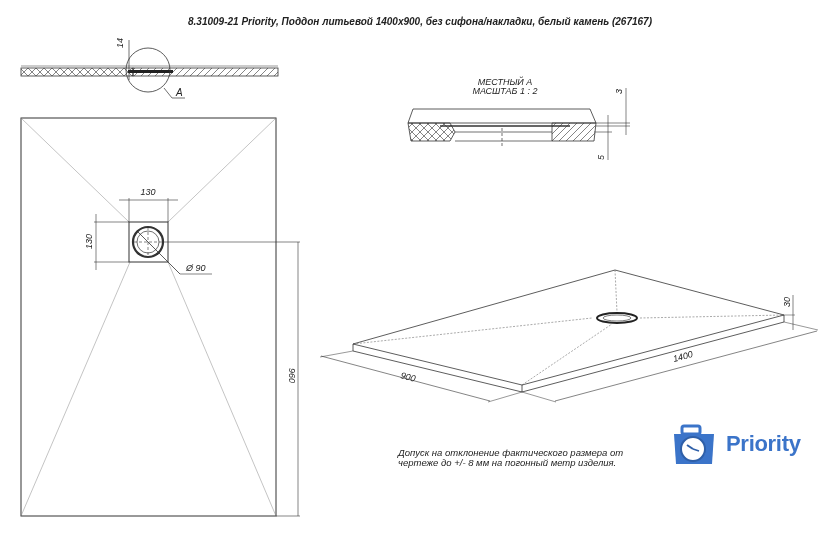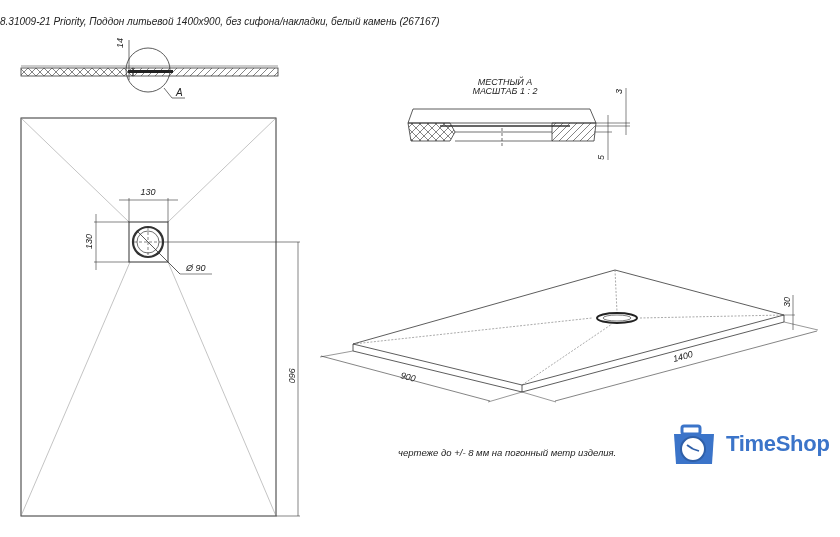--- a/index.html
+++ b/index.html
@@ -1,19 +1,19 @@
 <!DOCTYPE html>
 <html><head>
 <meta charset="utf-8">
 <style>
   html, body { margin: 0; padding: 0; background: #ffffff; }
   body { width: 840px; height: 537px; position: relative; overflow: hidden;
          font-family: "Liberation Sans", sans-serif; }
-  .title { position: absolute; left: 0; top: 16px; width: 840px; text-align: left;
-           font-size: 10px; font-style: italic; color: #222; }
+  .title { position: absolute; left: 0; top: 16px; width: 840px; text-align: center;
+           font-size: 10px; font-style: italic; color: #222; font-weight: bold; }
   svg.drawing { position: absolute; left: 0; top: 0; }
   svg text { font-family: "Liberation Sans", sans-serif; font-style: italic; fill: #222; }
   .note { position: absolute; left: 398px; top: 448px; width: 270px;
           font-size: 9.5px; font-style: italic; color: #222; line-height: 10px; }
   .logo { position: absolute; left: 668px; top: 424px; width: 165px; height: 44px; }
   .logo-text { position: absolute; left: 58px; top: 7px; font-size: 22px; font-weight: bold;
                color: #3b74c9; letter-spacing: -0.3px; }
 </style>
 </head>
 <body>
@@ -112,26 +112,27 @@
     <line x1="784" y1="322" x2="818" y2="330" stroke="#333" stroke-width="0.5"></line>
     <line x1="555" y1="401" x2="817" y2="331" stroke="#333" stroke-width="0.6"></line>
     <text x="674" y="362" font-size="9" transform="rotate(-15 674 362)">1400</text>
     <line x1="784" y1="315" x2="795" y2="315" stroke="#333" stroke-width="0.5"></line>
     <line x1="793" y1="295" x2="793" y2="330" stroke="#333" stroke-width="0.6"></line>
     <text x="790" y="307" font-size="9" transform="rotate(-90 790 307)">30</text>
   </g>
 </svg>
 
 <div class="note">
+  <div>Допуск на отклонение фактического размера от</div>
   <div>чертеже до +/- 8 мм на погонный метр изделия.</div>
 </div>
 
 <div class="logo">
   <svg width="56" height="44" viewBox="0 0 56 44" style="position:absolute;left:0;top:0;">
     <rect x="14" y="2" width="18" height="8" rx="2" fill="none" stroke="#3b74c9" stroke-width="3"></rect>
     <path d="M6,10 L46,10 L44,40 L8,40 Z" fill="#3b74c9"></path>
     <circle cx="25" cy="25" r="12" fill="#ffffff" stroke="#2e5fa8" stroke-width="2"></circle>
     <line x1="25" y1="25" x2="19" y2="21" stroke="#2e5fa8" stroke-width="2"></line>
     <line x1="25" y1="25" x2="31" y2="27" stroke="#2e5fa8" stroke-width="1.5"></line>
     <path d="M36,30 L44,24 L42,34 Z" fill="#3b74c9"></path>
   </svg>
-  <span class="logo-text">TimeShop</span>
+  <span class="logo-text">Priority</span>
 </div>
 
 </body></html>

